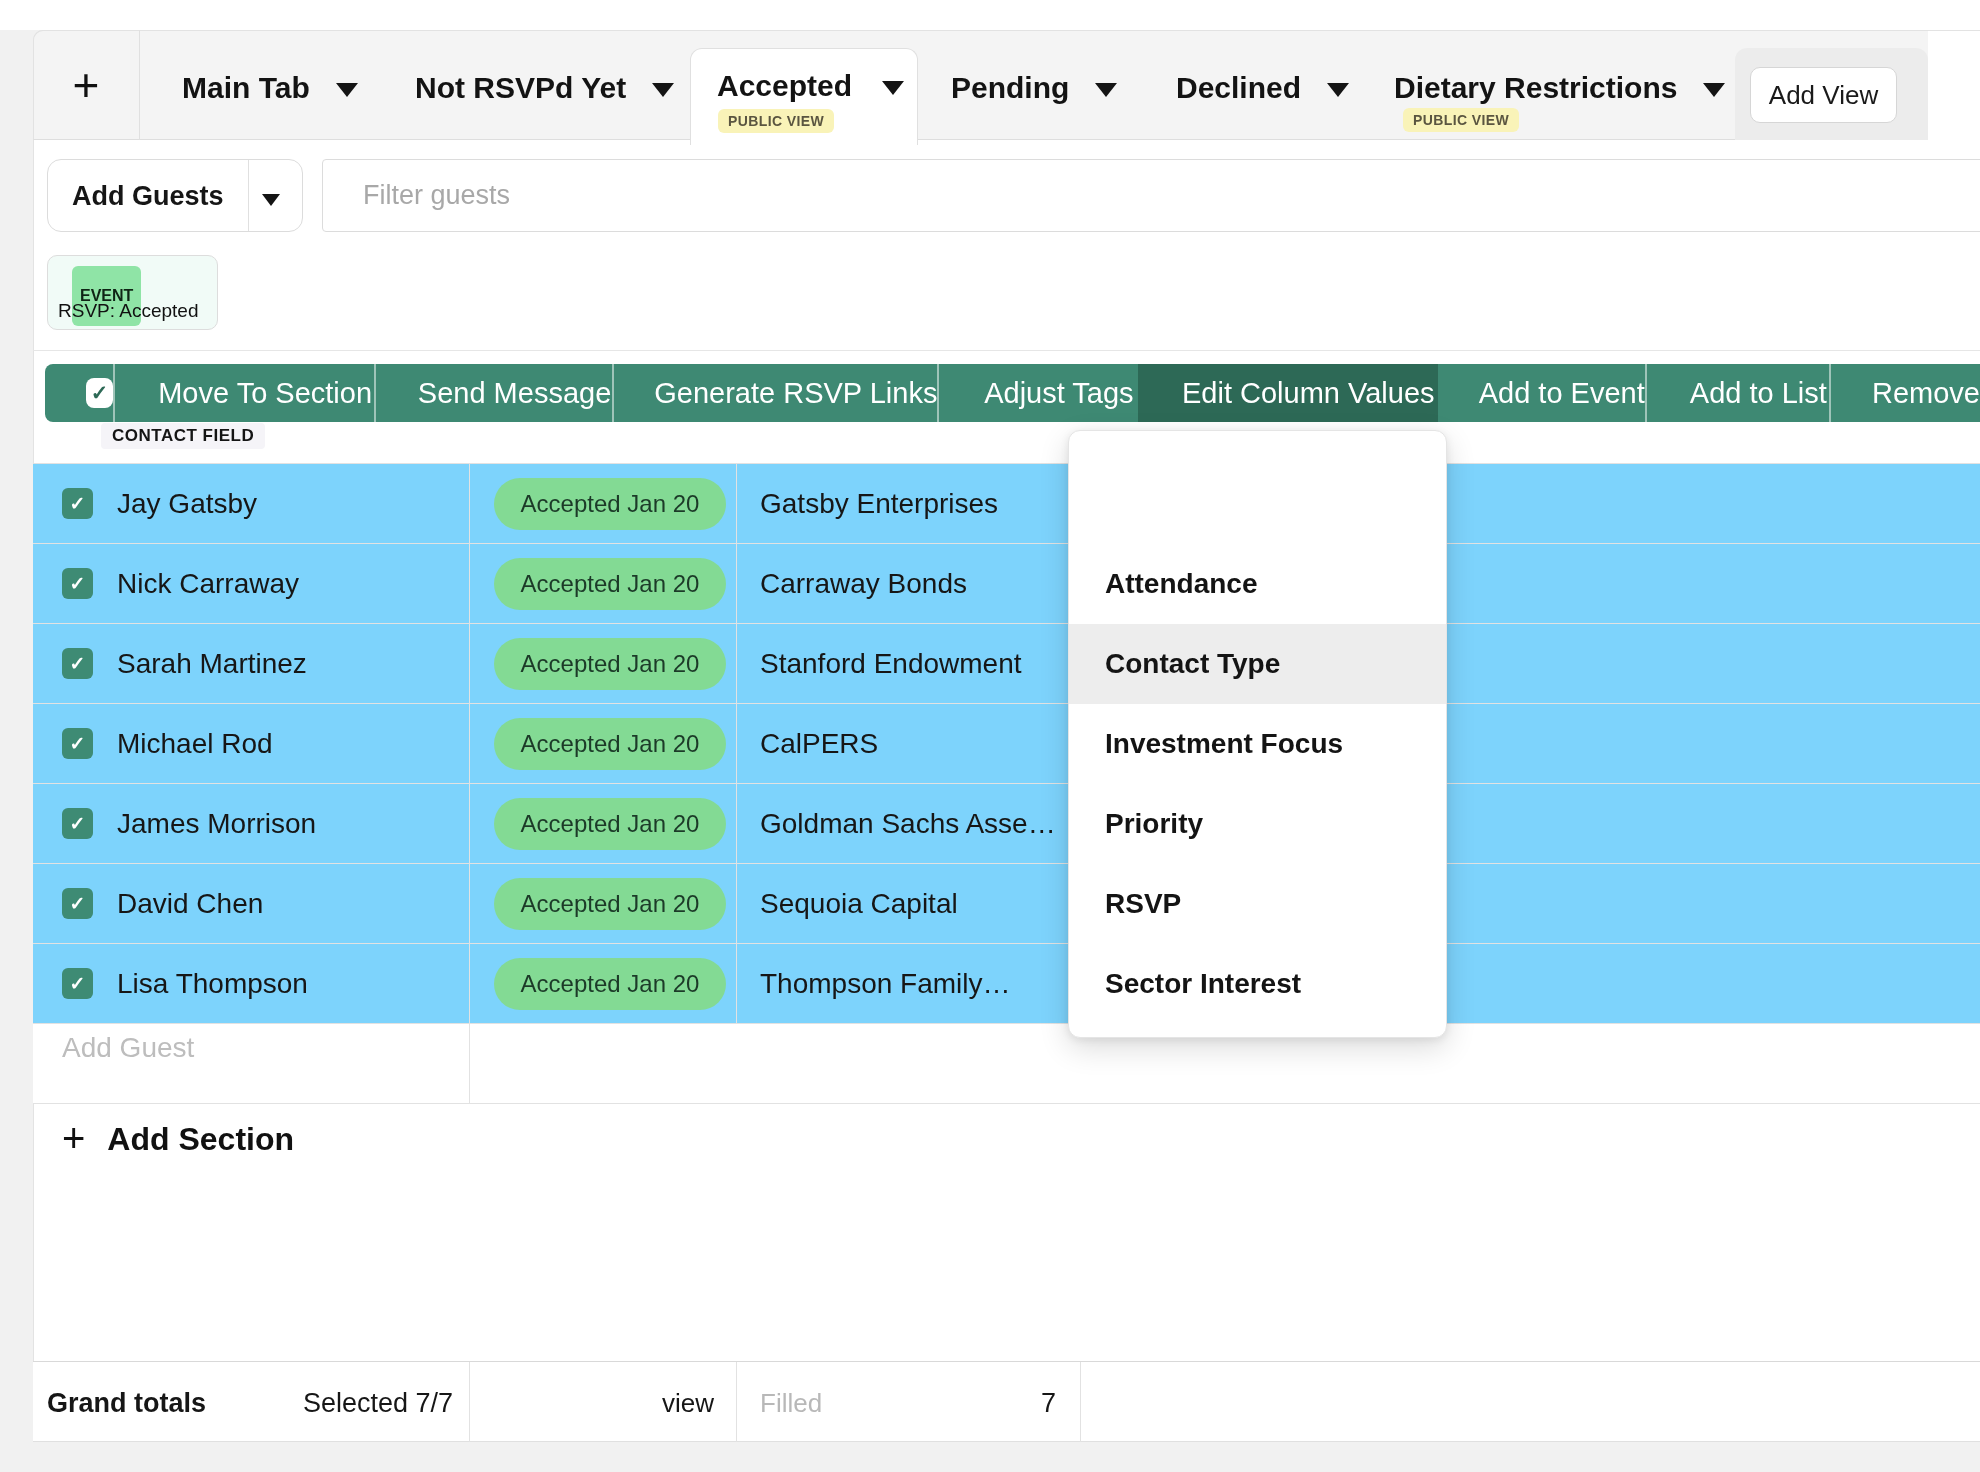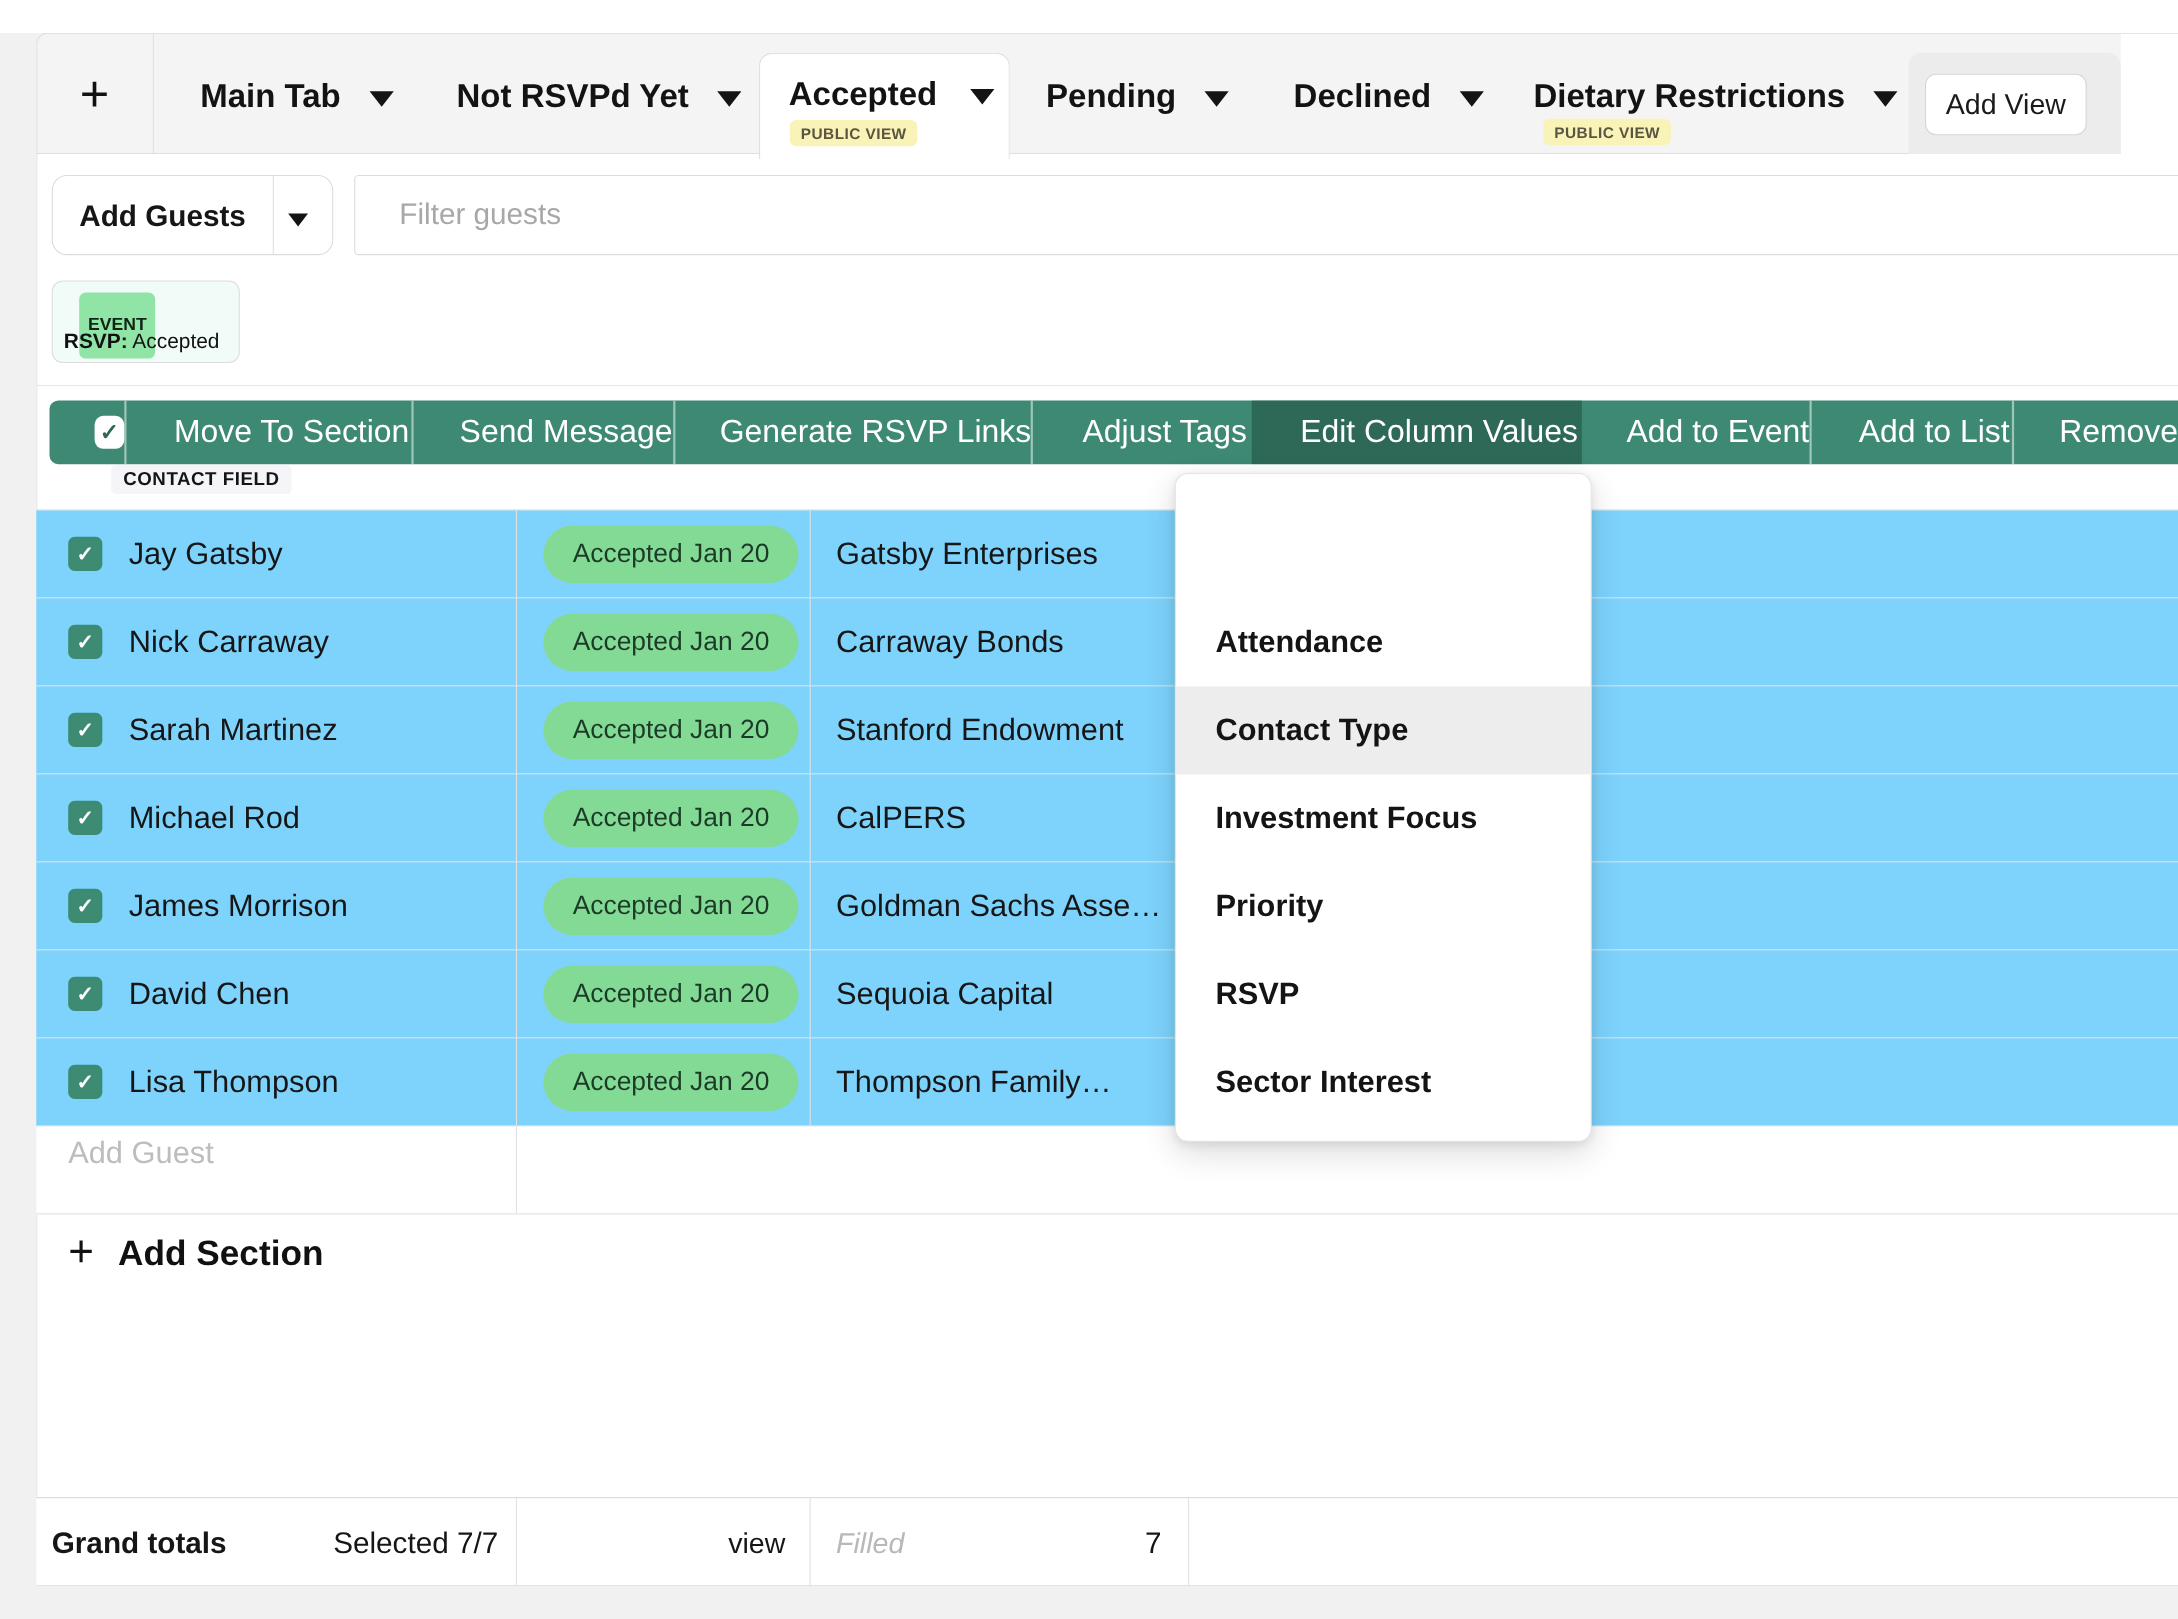--- a/index.html
+++ b/index.html
@@ -45,21 +45,21 @@
   .filter-input { left:322px; top:159px; width:1680px; height:73px; background:#fff;
     border:1.5px solid #dcdcdc; border-radius:4px; display:flex; align-items:center; }
   .filter-input .ph { margin-left:40px; font-size:27px; color:#a8a8a8; }
 
   
   .event-chip { left:47px; top:255px; width:171px; height:75px; background:#f1fbf7;
     border:1.5px solid #dddddd; border-radius:10px; }
   .event-chip .tag { position:absolute; left:24px; top:10px; background:#8fe4a6; color:#0f2415;
     font-size:16px; font-weight:bold; padding:21px 8px; border-radius:6px; }
   .event-chip .line { position:absolute; left:10px; top:44px; font-size:19px; color:#111; white-space:nowrap; }
-  .event-chip .line b { font-weight:bold; }
+  .event-chip .line b { font-weight:normal; }
 
   .hdr-divider { left:33px; top:350px; width:1947px; height:1px; background:#e6e6e6; }
 
   
   .toolbar { left:45px; top:364px; width:1935px; height:58px; background:#3e8973;
     border-radius:8px 0 0 8px; display:flex; overflow:hidden; z-index:2; }
   .tb-cell { display:flex; align-items:center; justify-content:center; color:#ffffff;
     font-size:29px; font-weight:normal; white-space:nowrap; cursor:pointer;padding-left:41px; }
   .tb-check-cell { width:68px; flex:none; }
   .tb-div { border-left:2px solid rgba(255,255,255,0.5); }
@@ -253,16 +253,16 @@
     <div class="dd-item">Sector Interest</div>
   </div>
 </div>
 
 <div class="abs totals">
   <span class="t bold" style="left:14px;">Grand totals</span>
   <span class="t" style="left:200px;width:220px;text-align:right;">Selected 7/7</span>
   <span class="vl" style="left:436px;"></span>
   <span class="t" style="left:500px;width:181px;text-align:right;font-size:26px;">view</span>
   <span class="vl" style="left:703px;"></span>
-  <span class="t" style="left:727px;color:#b8b8b8;font-size:26px;font-style:italic;">Filled</span>
+  <span class="t" style="left:727px;color:#b8b8b8;font-size:26px;">Filled</span>
   <span class="t" style="left:900px;width:123px;text-align:right;">7</span>
   <span class="vl" style="left:1047px;"></span>
 </div>
 
 </body></html>

